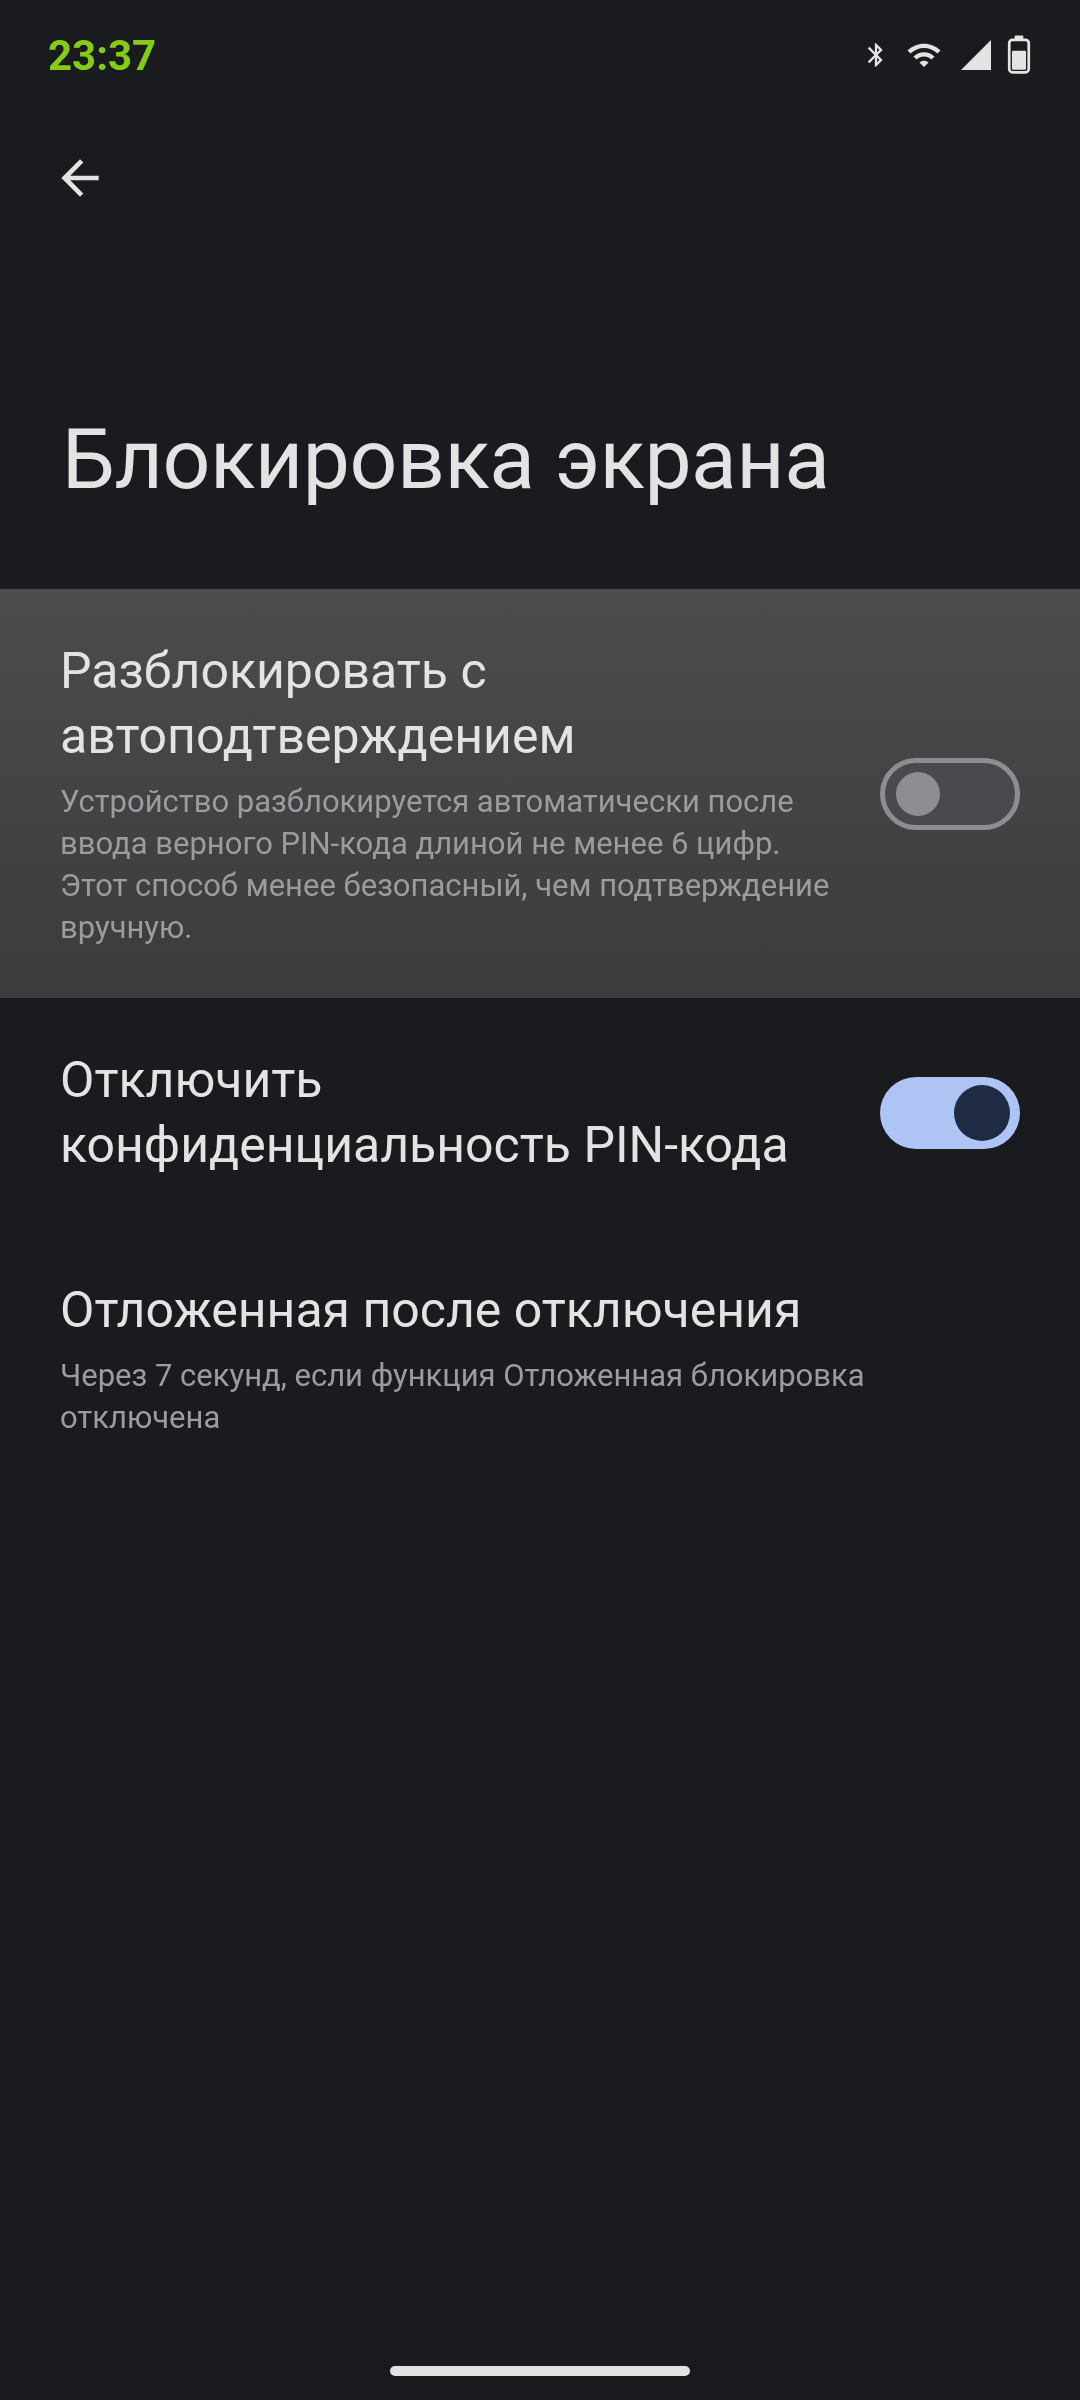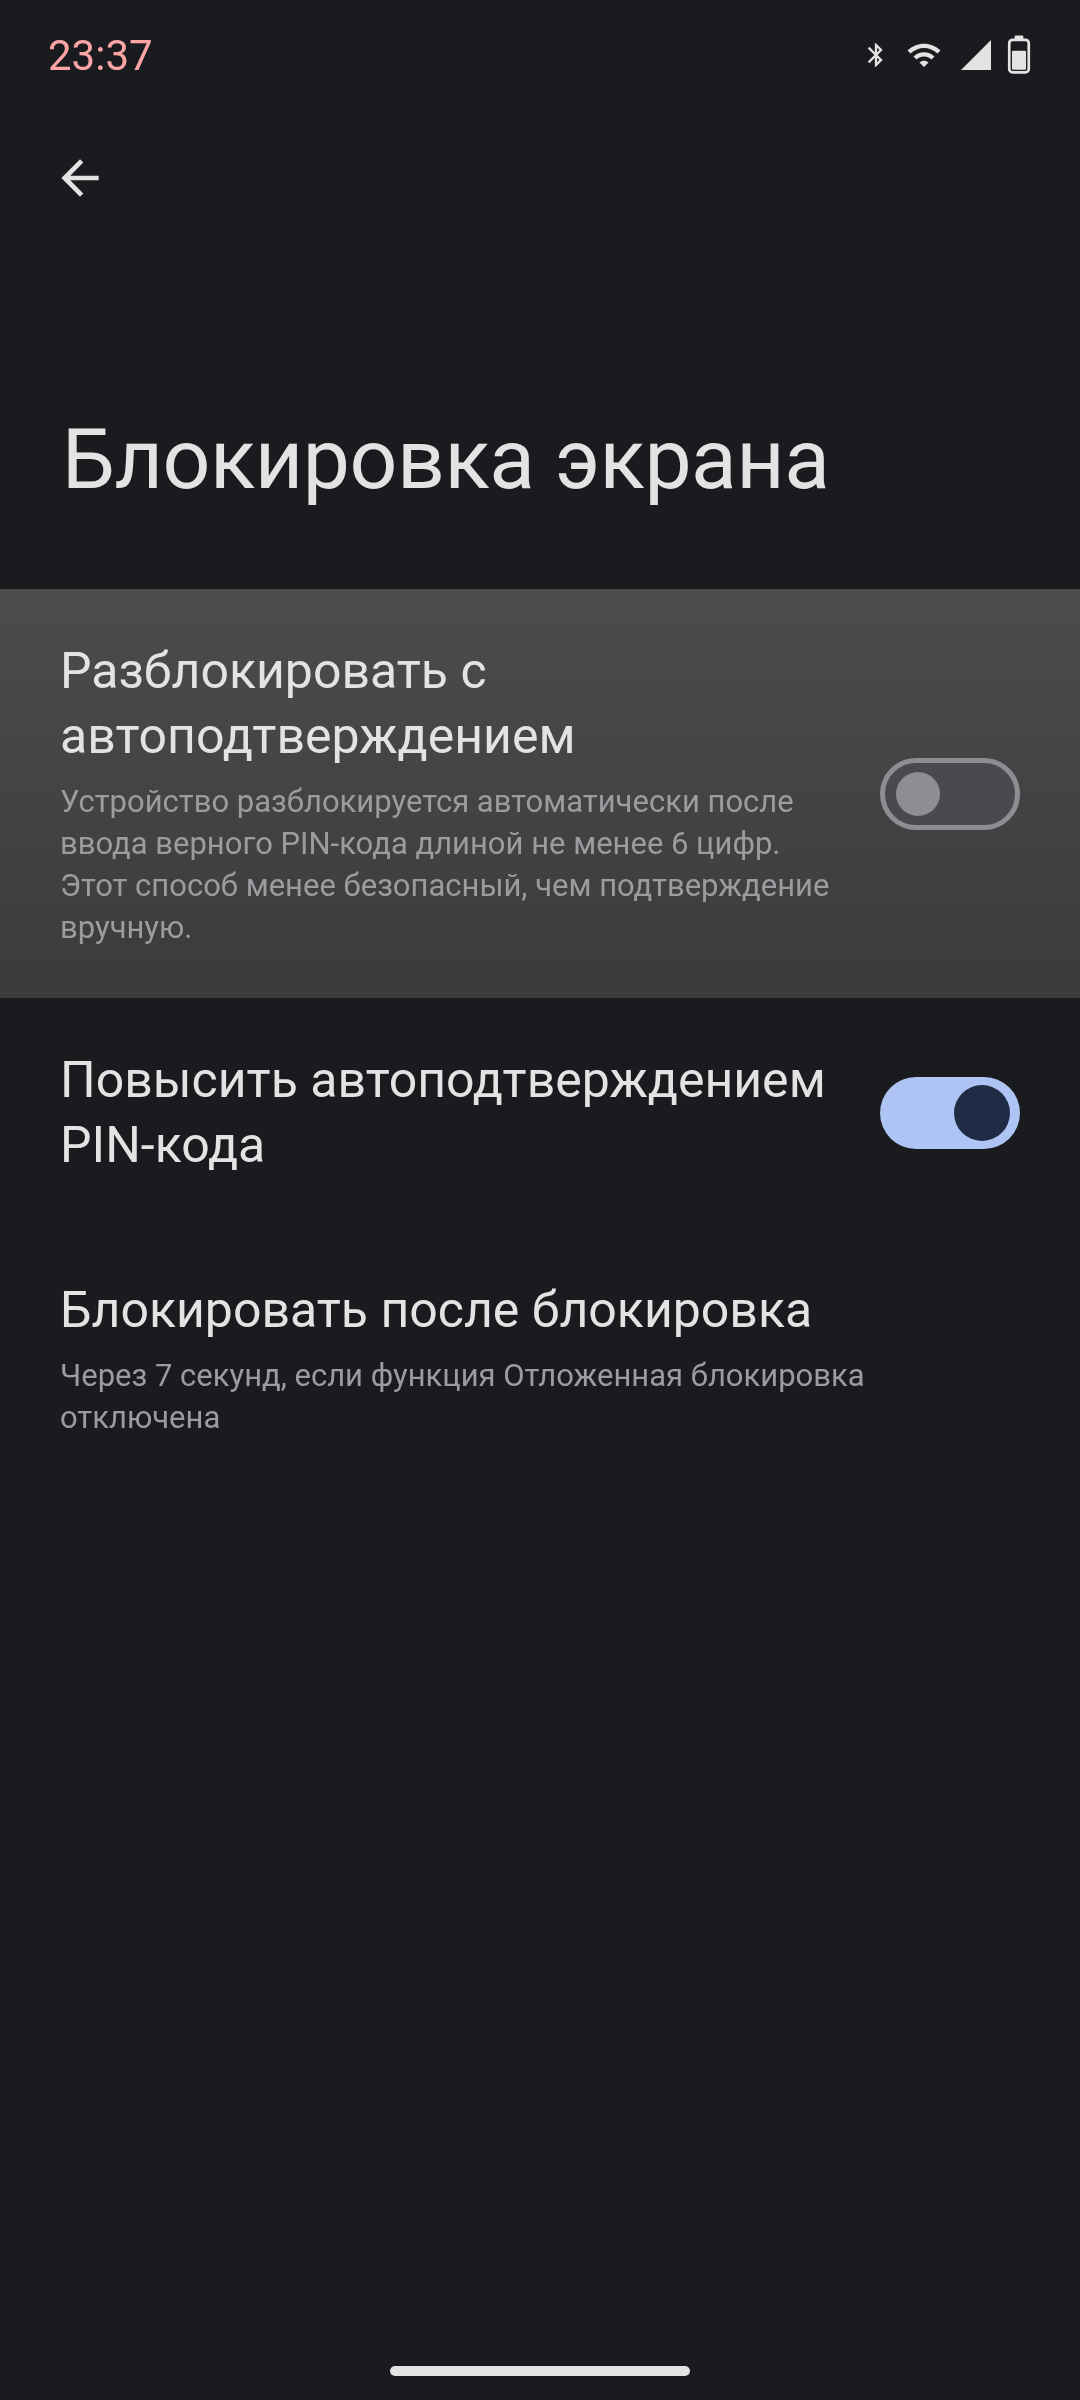--- a/index.html
+++ b/index.html
@@ -14,22 +14,22 @@
     }
     .status-bar {
       display: flex;
       justify-content: space-between;
       align-items: center;
       padding: 30px 48px 20px 48px;
       height: 100px;
     }
     .status-time {
       font-size: 42px;
-      font-weight: 400;
-      color: #fca5a5;
+      font-weight: 700;
+      color: #84cc16;
     }
     .status-icons {
       display: flex;
       align-items: center;
       gap: 12px;
     }
     .status-icons svg { display: block; }
     .header {
       padding: 40px 30px 80px 30px;
     }
@@ -180,30 +180,30 @@
       <div class="setting-subtitle">Устройство разблокируется автоматически после ввода верного PIN-кода длиной не менее 6 цифр. Этот способ менее безопасный, чем подтверждение вручную.</div>
     </div>
     <div class="switch off">
       <div class="switch-track"></div>
       <div class="switch-thumb"></div>
     </div>
   </div>
 
   <div class="setting-item">
     <div class="setting-text">
-      <div class="setting-title">Повысить автоподтверждением PIN-кода</div>
+      <div class="setting-title">Отключить конфиденциальность PIN-кода</div>
     </div>
     <div class="switch on">
       <div class="switch-track"></div>
       <div class="switch-thumb"></div>
     </div>
   </div>
 
   <div class="setting-item">
     <div class="setting-text">
-      <div class="setting-title">Блокировать после блокировка</div>
+      <div class="setting-title">Отложенная после отключения</div>
       <div class="setting-subtitle">Через 7 секунд, если функция Отложенная блокировка отключена</div>
     </div>
   </div>
 
 </div>
 
 <div class="nav-handle"></div>
 
 </body></html>

